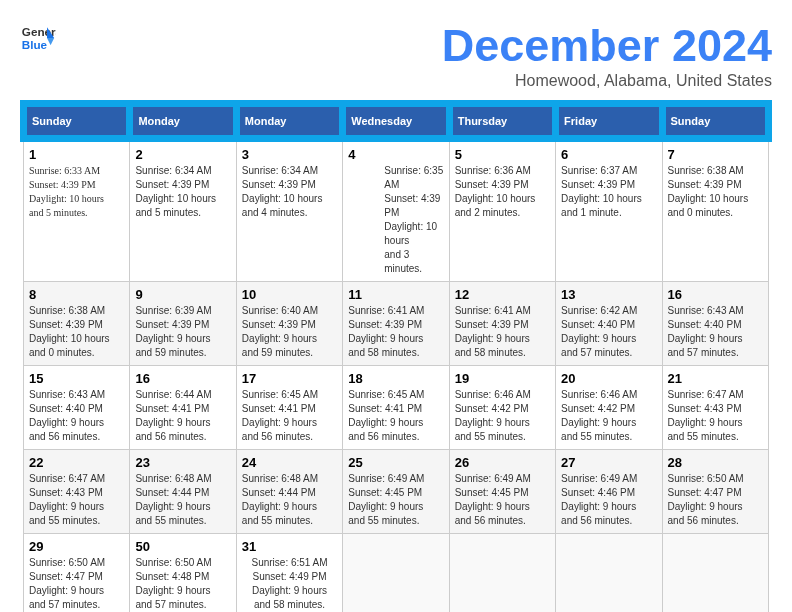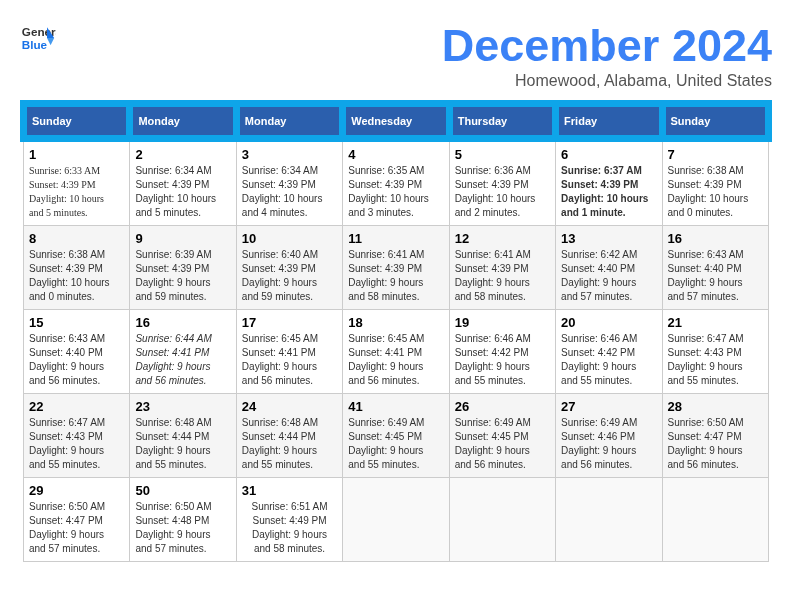--- a/index.html
+++ b/index.html
@@ -125,35 +125,35 @@
         </td>
         <td>
           <span class="day-number">3</span>
           <div class="day-info" style="white-space: pre-line;">Sunrise: 6:34 AM
 Sunset: 4:39 PM
 Daylight: 10 hours
 and 4 minutes.</div>
         </td>
         <td>
           <span class="day-number">4</span>
-          <div class="day-info" style="white-space: pre-line;">Sunrise: 6:35 AM
+          <div class="day-info" style="white-space: pre-line; margin-left: 36px;">Sunrise: 6:35 AM
 Sunset: 4:39 PM
 Daylight: 10 hours
 and 3 minutes.</div>
         </td>
         <td>
           <span class="day-number">5</span>
           <div class="day-info" style="white-space: pre-line;">Sunrise: 6:36 AM
 Sunset: 4:39 PM
 Daylight: 10 hours
 and 2 minutes.</div>
         </td>
         <td>
           <span class="day-number">6</span>
-          <div class="day-info" style="white-space: pre-line; font-weight: bold;">Sunrise: 6:37 AM
+          <div class="day-info" style="white-space: pre-line;">Sunrise: 6:37 AM
 Sunset: 4:39 PM
 Daylight: 10 hours
 and 1 minute.</div>
         </td>
         <td>
           <span class="day-number">7</span>
           <div class="day-info" style="white-space: pre-line;">Sunrise: 6:38 AM
 Sunset: 4:39 PM
 Daylight: 10 hours
 and 0 minutes.</div>
@@ -213,21 +213,21 @@
       <tr>
         <td>
           <span class="day-number">15</span>
           <div class="day-info" style="white-space: pre-line;">Sunrise: 6:43 AM
 Sunset: 4:40 PM
 Daylight: 9 hours
 and 56 minutes.</div>
         </td>
         <td>
           <span class="day-number">16</span>
-          <div class="day-info" style="white-space: pre-line; font-style: italic;">Sunrise: 6:44 AM
+          <div class="day-info" style="white-space: pre-line;">Sunrise: 6:44 AM
 Sunset: 4:41 PM
 Daylight: 9 hours
 and 56 minutes.</div>
         </td>
         <td>
           <span class="day-number">17</span>
           <div class="day-info" style="white-space: pre-line;">Sunrise: 6:45 AM
 Sunset: 4:41 PM
 Daylight: 9 hours
 and 56 minutes.</div>
@@ -277,21 +277,21 @@
 and 55 minutes.</div>
         </td>
         <td>
           <span class="day-number">24</span>
           <div class="day-info" style="white-space: pre-line;">Sunrise: 6:48 AM
 Sunset: 4:44 PM
 Daylight: 9 hours
 and 55 minutes.</div>
         </td>
         <td>
-          <span class="day-number">41</span>
+          <span class="day-number">25</span>
           <div class="day-info" style="white-space: pre-line;">Sunrise: 6:49 AM
 Sunset: 4:45 PM
 Daylight: 9 hours
 and 55 minutes.</div>
         </td>
         <td>
           <span class="day-number">26</span>
           <div class="day-info" style="white-space: pre-line;">Sunrise: 6:49 AM
 Sunset: 4:45 PM
 Daylight: 9 hours

